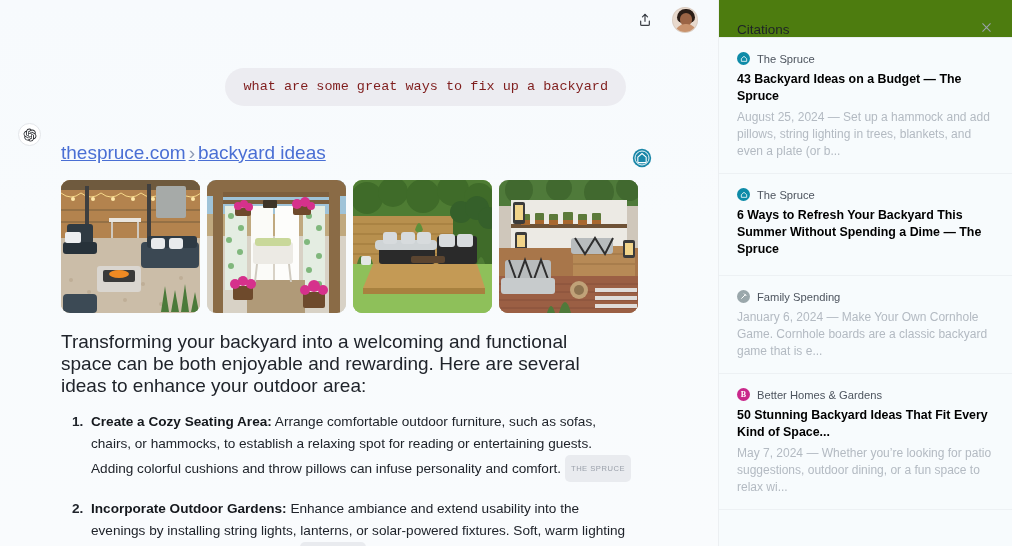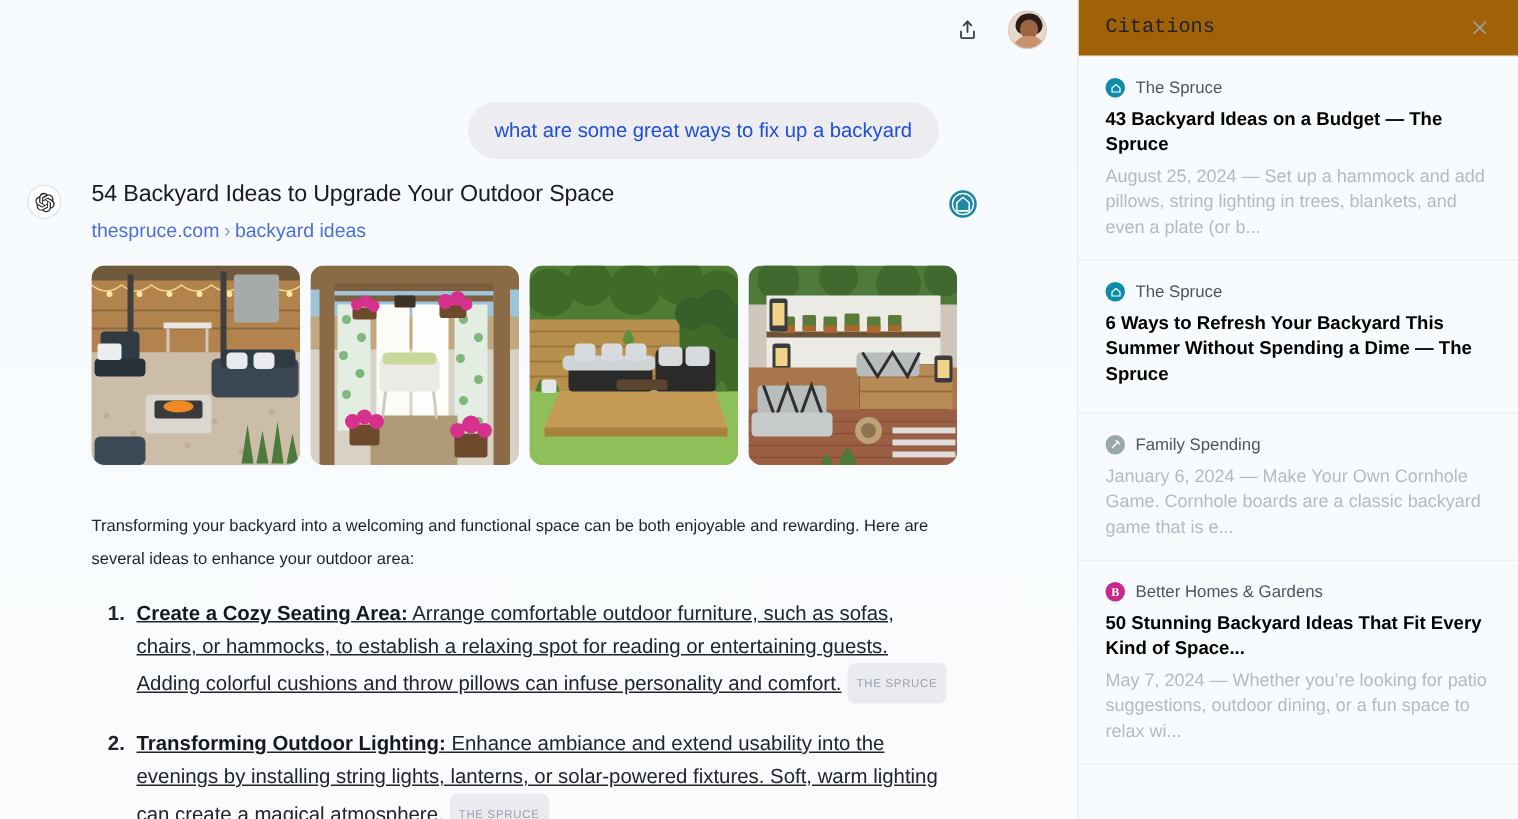--- a/index.html
+++ b/index.html
@@ -71,26 +71,27 @@
   
   .query-row {
     position: absolute;
     top: 68px;
     right: 92px;
     display: flex;
     justify-content: flex-end;
   }
   .query-bubble {
     background: #ececf1;
-    color: #1d4ed8;
+    color: #7f1d1d;
     font-size: 13.5px;
     line-height: 1.3;
     padding: 10px 18px;
     border-radius: 20px;
     white-space: nowrap;
+    font-family: Liberation Mono, monospace;
   }
 
   
   .assistant {
     position: absolute;
     top: 120px;
     left: 0; right: 0;
   }
   .gpt-avatar {
     position: absolute;
@@ -112,24 +113,25 @@
     padding-right: 60px;
   }
   .result-title {
     font-size: 15.5px;
     font-weight: 400;
     color: #1b1b1f;
     line-height: 1.35;
     letter-spacing: -0.1px;
   }
   .result-link {
-    margin-top: 5px;
-    font-size: 13px;
+    margin-top: 22px;
+    font-size: 19px;
     color: #4a6fd4;
     cursor: pointer;
+    text-decoration: underline;
   }
   .result-link .sep { color: #8e9bb5; margin: 0 3px; }
   .spruce-badge {
     position: absolute;
     right: 28px;
     top: 6px;
     width: 20px; height: 20px;
   }
 
   
@@ -145,38 +147,37 @@
     overflow: hidden;
     position: relative;
     background: #cfd4d0;
     cursor: pointer;
     flex: none;
   }
   .thumb svg { display: block; width: 100%; height: 100%; }
 
   
   .para {
-    margin-top: 30px;
-    font-size: 11px;
+    margin-top: 18px;
+    font-size: 19px;
     line-height: 22px;
     color: #20242b;
     max-width: 558px;
   }
   ol.ideas {
     margin-top: 14px;
     padding-left: 26px;
     max-width: 570px;
   }
   ol.ideas li {
     font-size: 13.6px;
     line-height: 22px;
     color: #20242b;
     margin-bottom: 16px;
     padding-left: 4px;
-    text-decoration: underline;
   }
   ol.ideas li::marker { font-weight: 700; color: #20242b; }
   ol.ideas b { font-weight: 700; color: #15181d; }
   .chip {
     display: inline-block;
     background: #e9ebef;
     color: #9ba1ab;
     font-size: 7.6px;
     letter-spacing: 0.5px;
     padding: 3px 6px 2px;
@@ -193,26 +194,25 @@
     background: #f7fbfd;
     border-left: 1px solid #eceff2;
     display: flex;
     flex-direction: column;
     overflow: hidden;
   }
   .cite-header {
     height: 38px;
     flex: none;
     display: flex;
-    align-items: center;
+    align-items: flex-end;
     justify-content: space-between;
     padding: 0 16px 0 18px;
     border-bottom: 1px solid #eaeef1;
-    background: #a16207;
-    font-family: Liberation Mono, monospace;
+    background: #4d7c0f;
   }
   .cite-title {
     font-size: 13.5px;
     color: #1f2328;
     font-weight: 400;
   }
   .cite-close {
     width: 20px; height: 20px;
     display: flex; align-items: center; justify-content: center;
     cursor: pointer;
@@ -291,21 +291,20 @@
 
       <div class="gpt-avatar">
         <svg width="14" height="14" viewBox="0 0 24 24" fill="#24262b">
           <path d="M21.5 10.1a5.5 5.5 0 0 0-.47-4.52 5.57 5.57 0 0 0-6-2.67A5.5 5.5 0 0 0 10.85.98a5.57 5.57 0 0 0-5.3 3.85 5.5 5.5 0 0 0-3.68 2.67 5.57 5.57 0 0 0 .68 6.53 5.5 5.5 0 0 0 .47 4.51 5.57 5.57 0 0 0 6 2.68 5.5 5.5 0 0 0 4.15 1.85 5.57 5.57 0 0 0 5.3-3.86 5.5 5.5 0 0 0 3.68-2.66 5.57 5.57 0 0 0-.65-6.45zm-8.3 11.6a4.13 4.13 0 0 1-2.65-.96l.13-.08 4.4-2.54a.72.72 0 0 0 .36-.63v-6.2l1.86 1.08a.07.07 0 0 1 .04.05v5.14a4.15 4.15 0 0 1-4.14 4.14zM4.3 17.9a4.12 4.12 0 0 1-.5-2.78l.14.08 4.4 2.54a.72.72 0 0 0 .72 0l5.37-3.1v2.15a.07.07 0 0 1-.03.06l-4.45 2.57a4.15 4.15 0 0 1-5.65-1.52zM3.14 8.3a4.12 4.12 0 0 1 2.16-1.82v5.23a.71.71 0 0 0 .36.62l5.36 3.1-1.86 1.07a.07.07 0 0 1-.06 0L4.6 13.9a4.15 4.15 0 0 1-1.52-5.65zm15.28 3.56-5.37-3.12 1.86-1.07a.07.07 0 0 1 .07 0l4.45 2.57a4.14 4.14 0 0 1-.64 7.47v-5.23a.72.72 0 0 0-.37-.62zm1.85-2.79-.13-.08-4.4-2.56a.72.72 0 0 0-.72 0L9.65 9.54V7.38a.07.07 0 0 1 .03-.06l4.45-2.57a4.14 4.14 0 0 1 6.14 4.3zM8.64 12.9l-1.86-1.07a.07.07 0 0 1-.04-.06V6.65a4.14 4.14 0 0 1 6.8-3.18l-.14.08-4.4 2.54a.72.72 0 0 0-.36.62zm1.01-2.18 2.39-1.38 2.4 1.38v2.76l-2.39 1.38-2.4-1.38z"></path>
         </svg>
       </div>
 
       <div class="answer-body">
 
         <div class="result-head">
-          <div class="result-title">54 Backyard Ideas to Upgrade Your Outdoor Space</div>
           <div class="result-link">
             <span>thespruce.com</span><span class="sep">›</span><span>backyard ideas</span>
           </div>
           <div class="spruce-badge">
             <svg viewBox="0 0 24 24" width="20" height="20">
               <circle cx="12" cy="12" r="11" fill="#1b87a8"></circle>
               <circle cx="12" cy="12" r="8.4" fill="none" stroke="#ffffff" stroke-width="1.1"></circle>
               <path d="M12 6.6 L17 11 v5.6 a0.9 0.9 0 0 1-0.9 0.9 H7.9 a0.9 0.9 0 0 1-0.9-0.9 V11 Z" fill="none" stroke="#ffffff" stroke-width="1.3" stroke-linejoin="round"></path>
             </svg>
           </div>
@@ -554,21 +553,21 @@
 
         </div>
 
         <div class="para">Transforming your backyard into a welcoming and functional space can be both enjoyable and rewarding. Here are several ideas to enhance your outdoor area:</div>
 
         <ol class="ideas">
           <li>
             <b>Create a Cozy Seating Area:</b><span> Arrange comfortable outdoor furniture, such as sofas, chairs, or hammocks, to establish a relaxing spot for reading or entertaining guests. Adding colorful cushions and throw pillows can infuse personality and comfort.</span><span class="chip">THE SPRUCE</span>
           </li>
           <li>
-            <b>Transforming Outdoor Lighting:</b><span> Enhance ambiance and extend usability into the evenings by installing string lights, lanterns, or solar-powered fixtures. Soft, warm lighting can create a magical atmosphere.</span><span class="chip">THE SPRUCE</span>
+            <b>Incorporate Outdoor Gardens:</b><span> Enhance ambiance and extend usability into the evenings by installing string lights, lanterns, or solar-powered fixtures. Soft, warm lighting can create a magical atmosphere.</span><span class="chip">THE SPRUCE</span>
           </li>
 
         </ol>
 
       </div>
     </div>
   </div>
 
   <div class="cite-panel">
 

